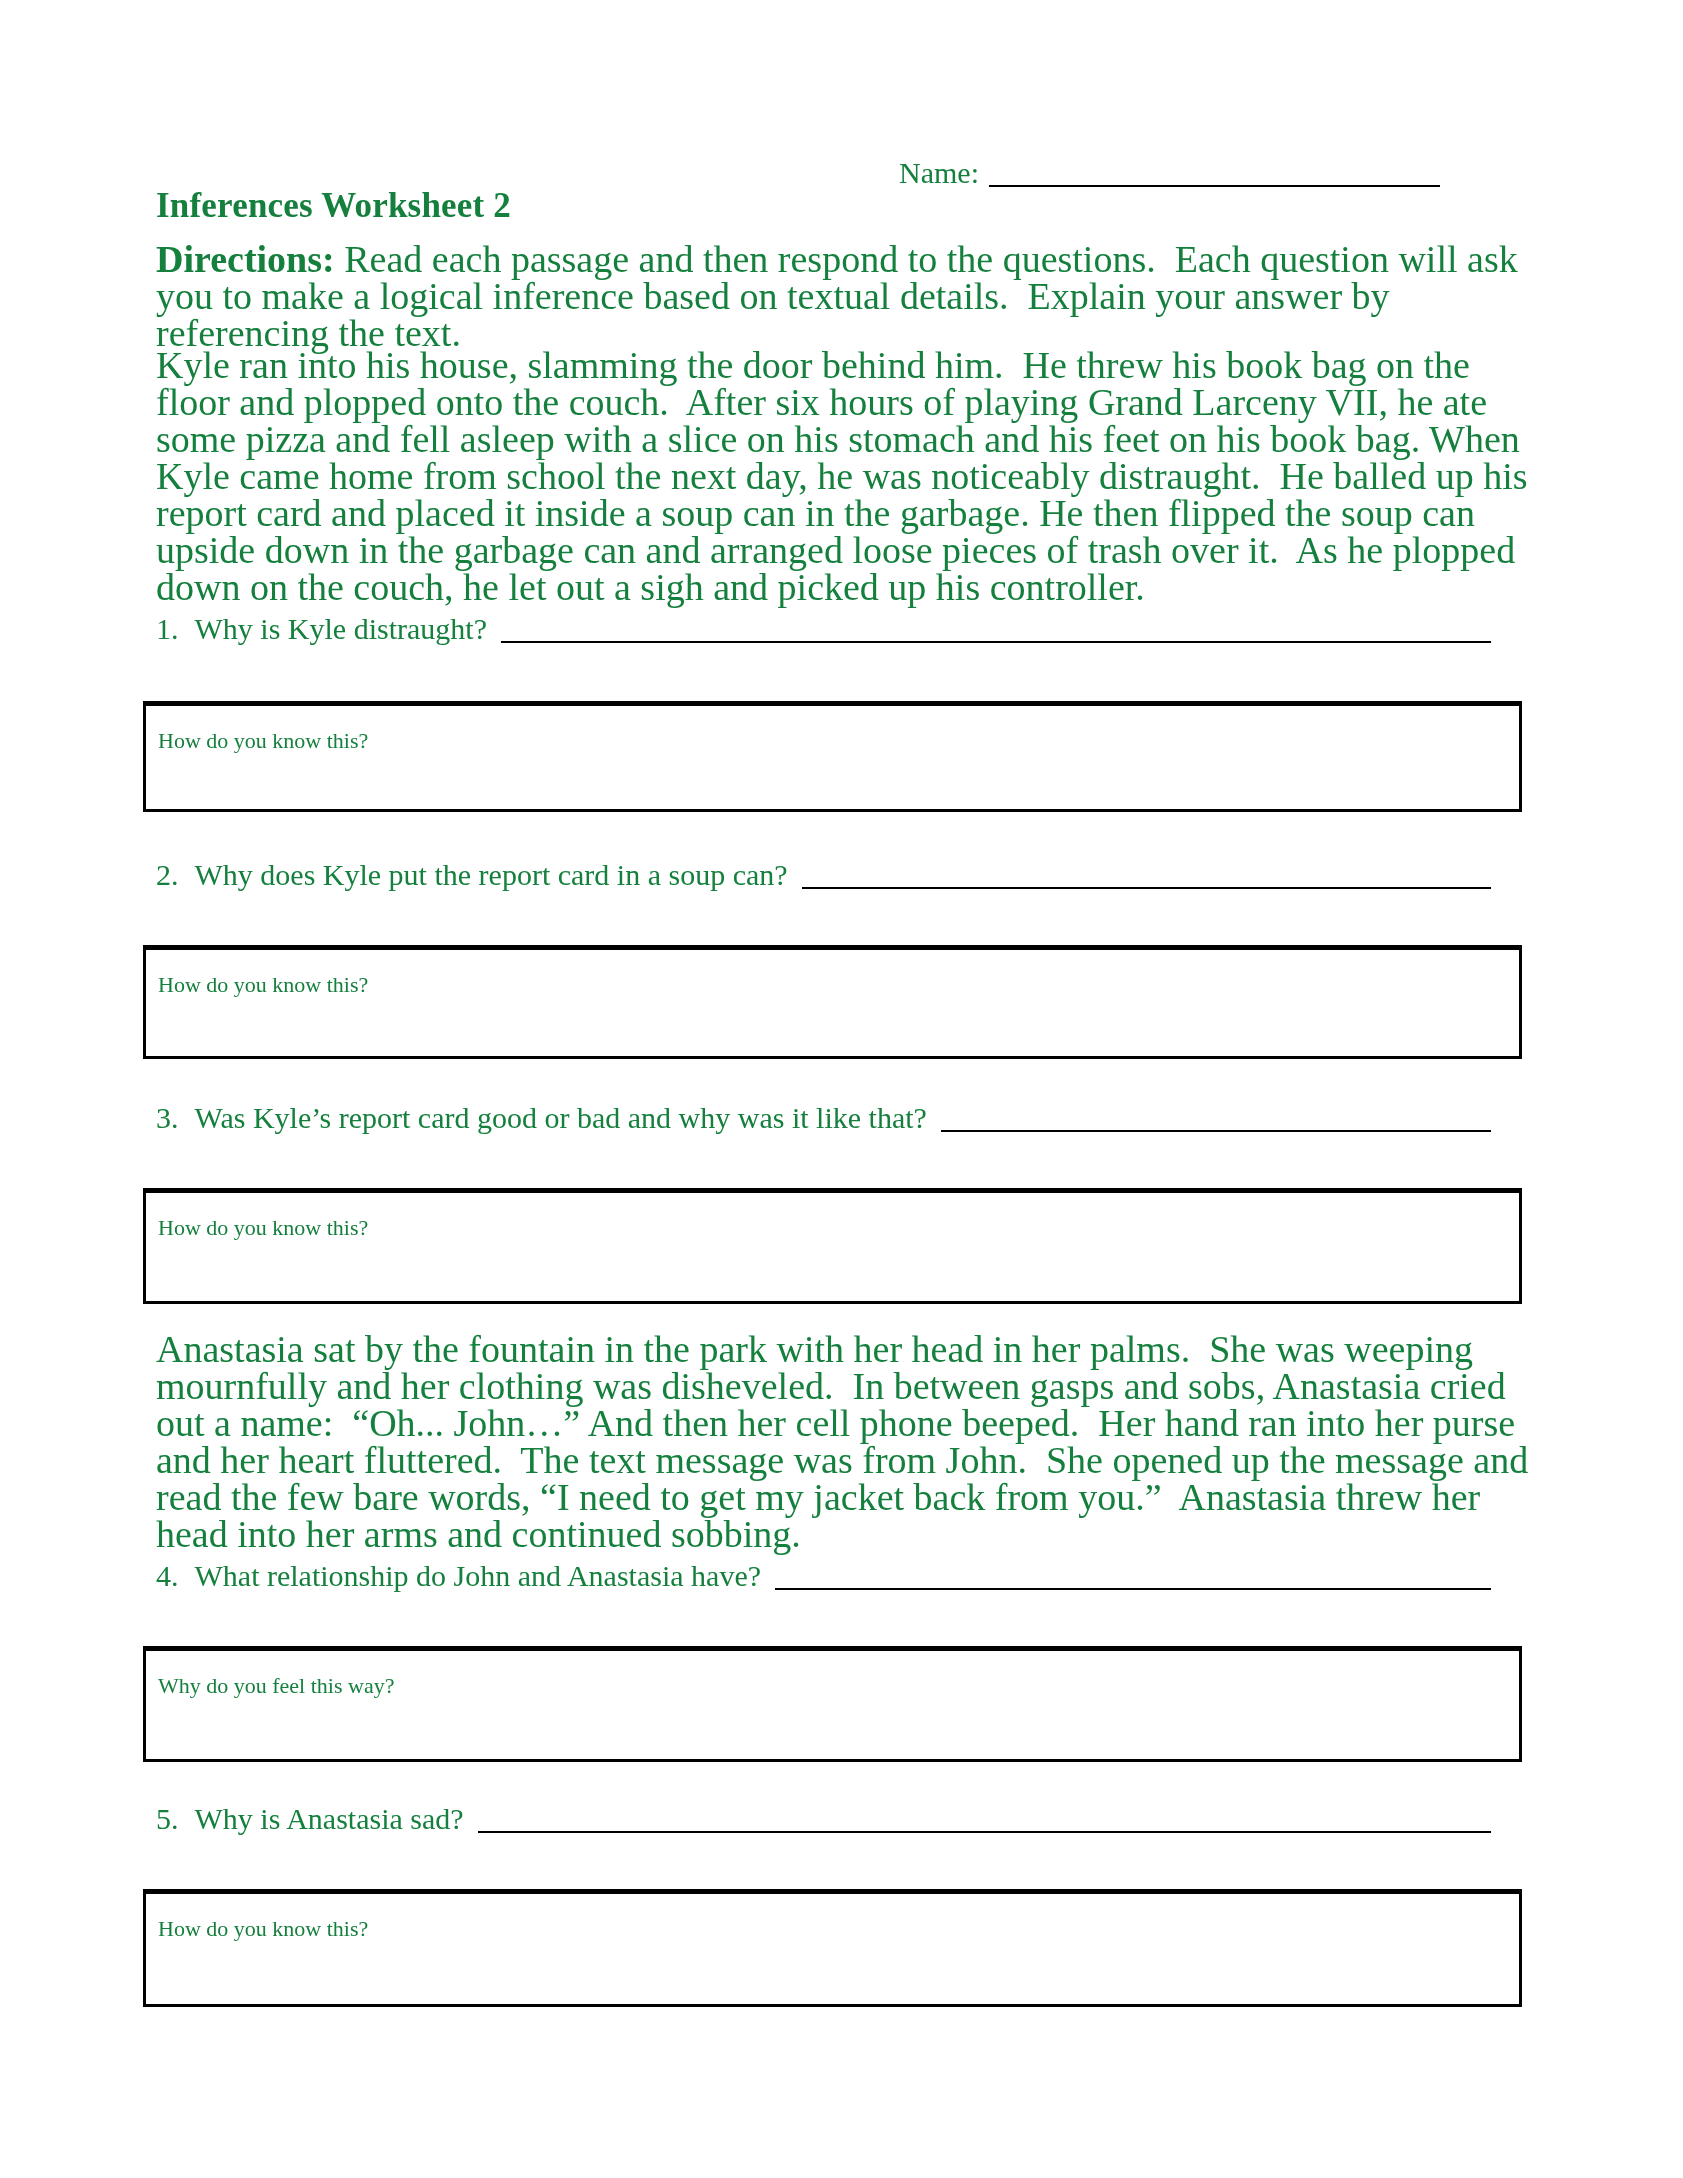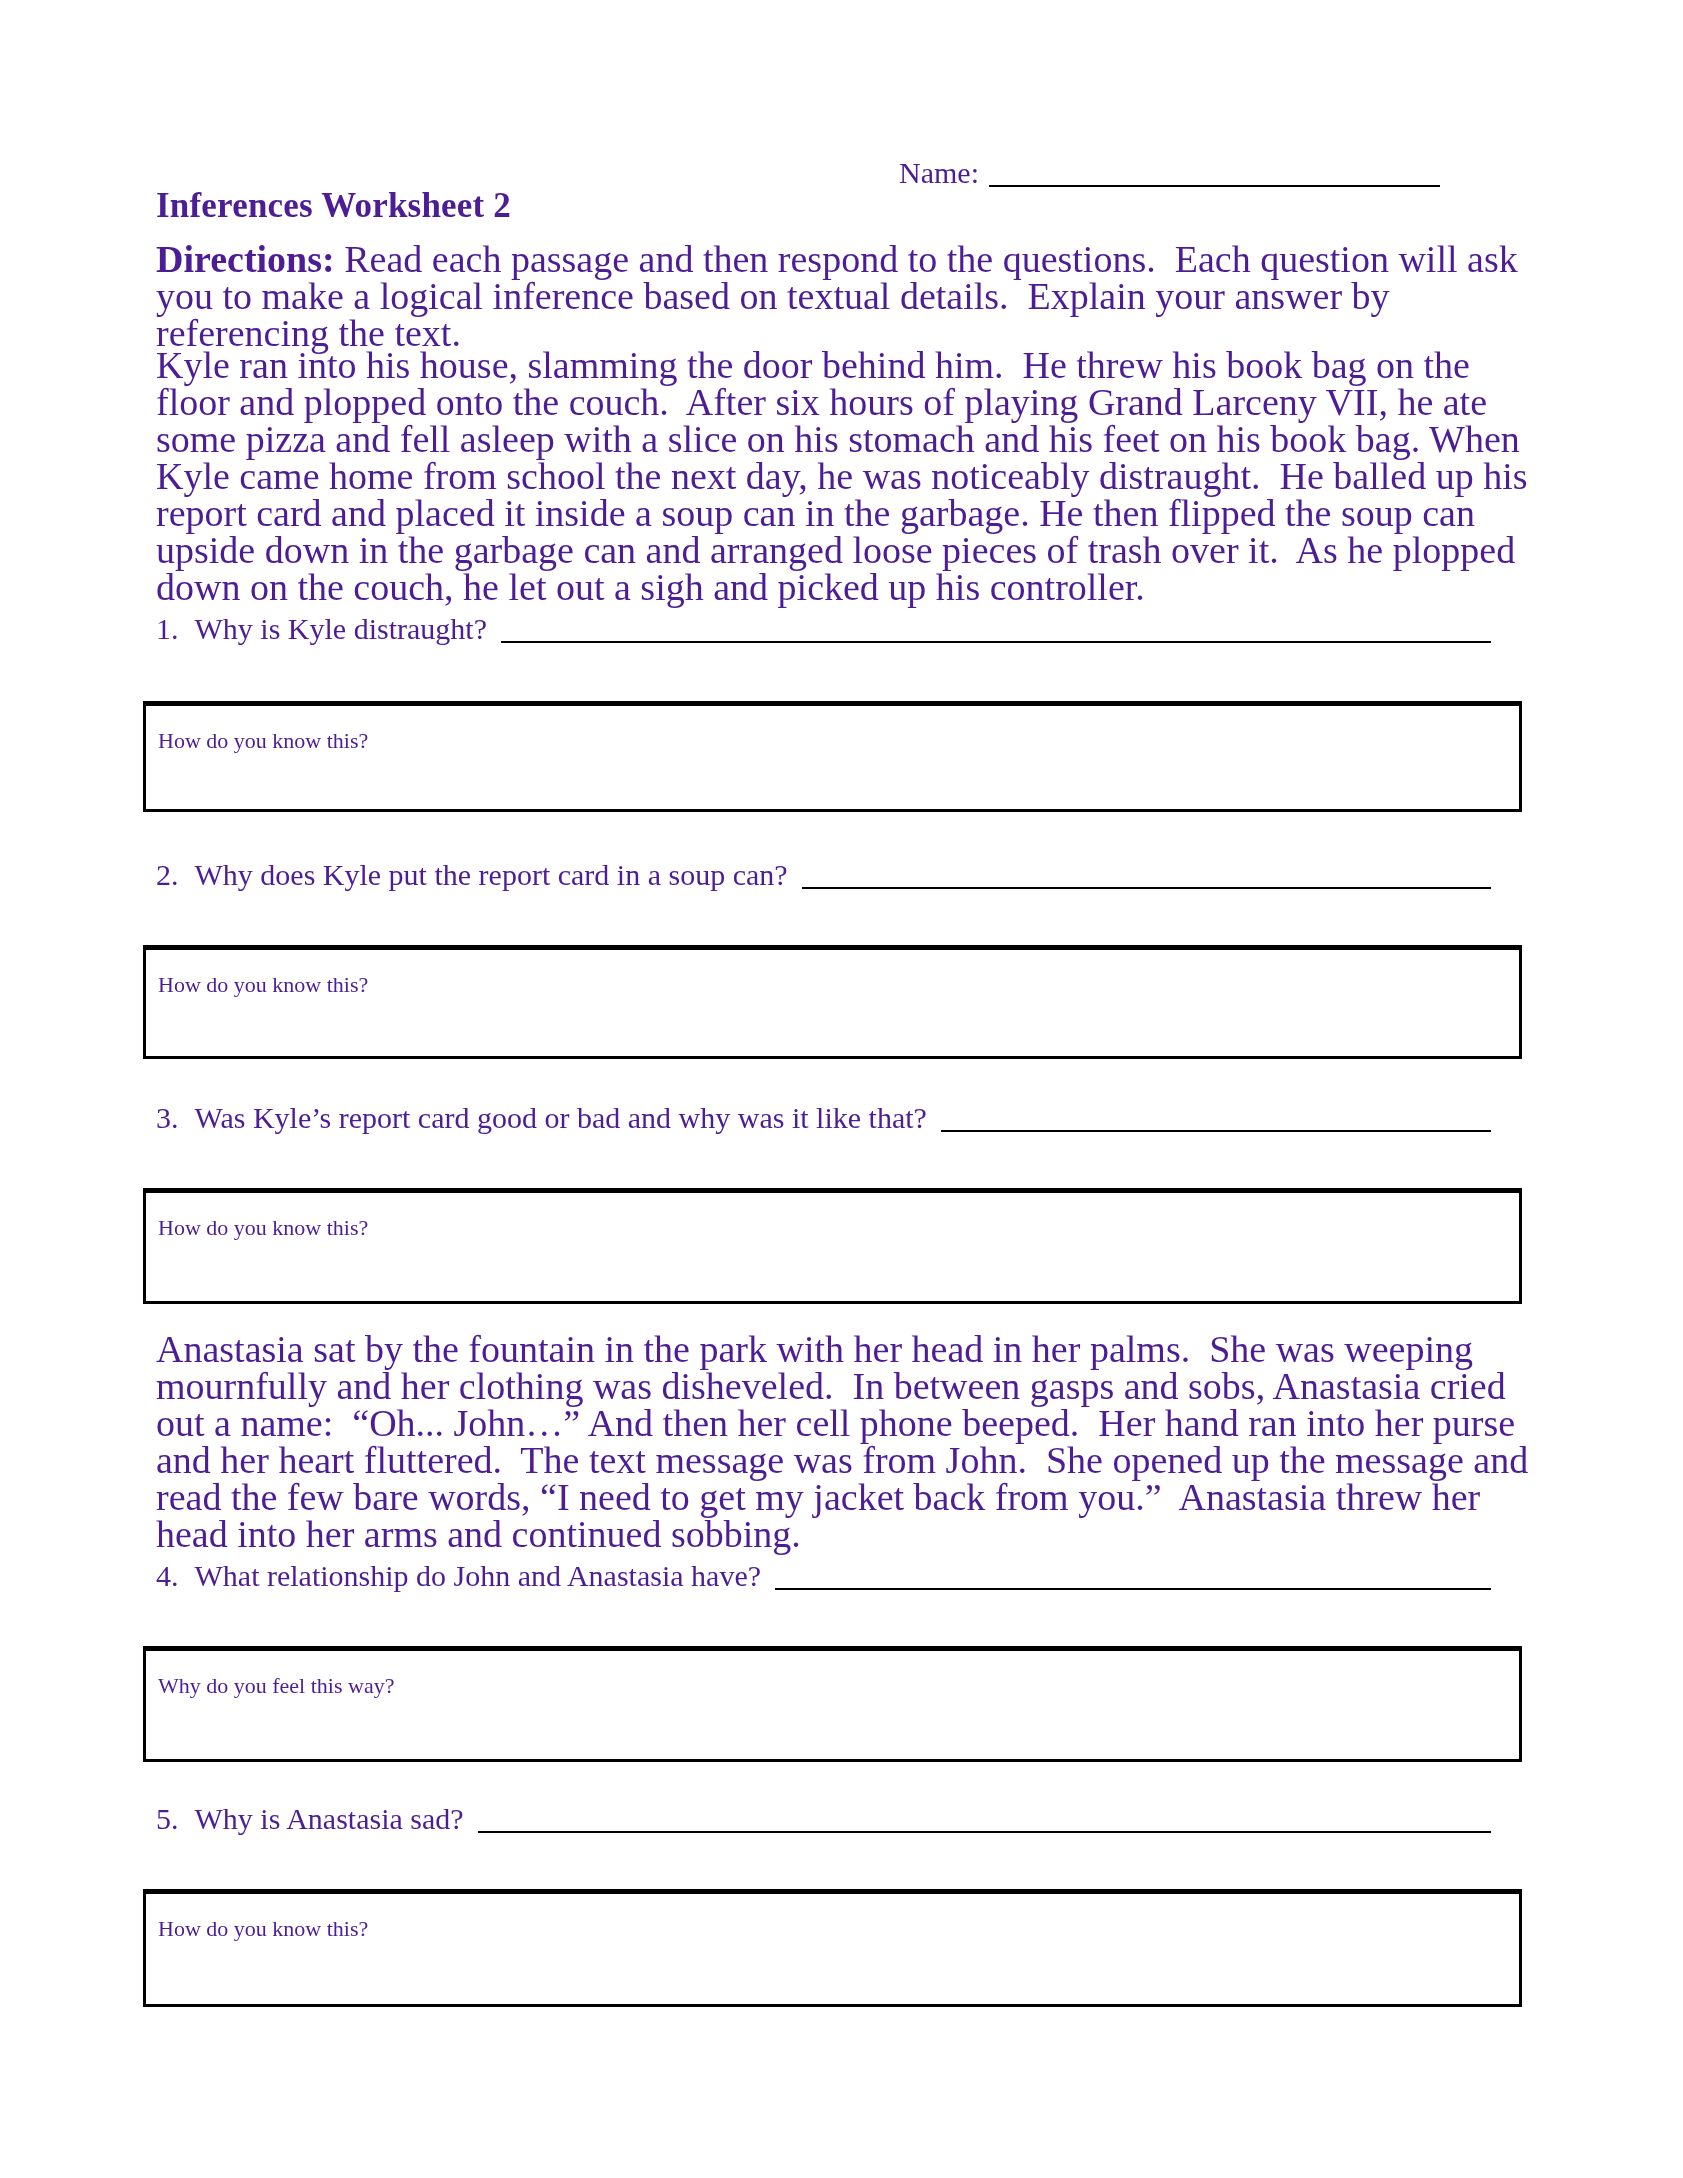--- a/index.html
+++ b/index.html
@@ -1,21 +1,21 @@
 <!DOCTYPE html>
 <html><head>
 <meta charset="utf-8">
 <style>
   html,body{margin:0;padding:0;background:#fff;}
   .page{
     position:relative;
     width:1683px;
     height:2178px;
     background:#ffffff;
-    color:#4c1d95;
+    color:#15803d;
     font-family:"Liberation Serif", serif;
     overflow:hidden;
   }
   
   .name-row{
     position:absolute;
     left:899px; top:154px;
     width:541px;
     display:flex;
     align-items:flex-end;

